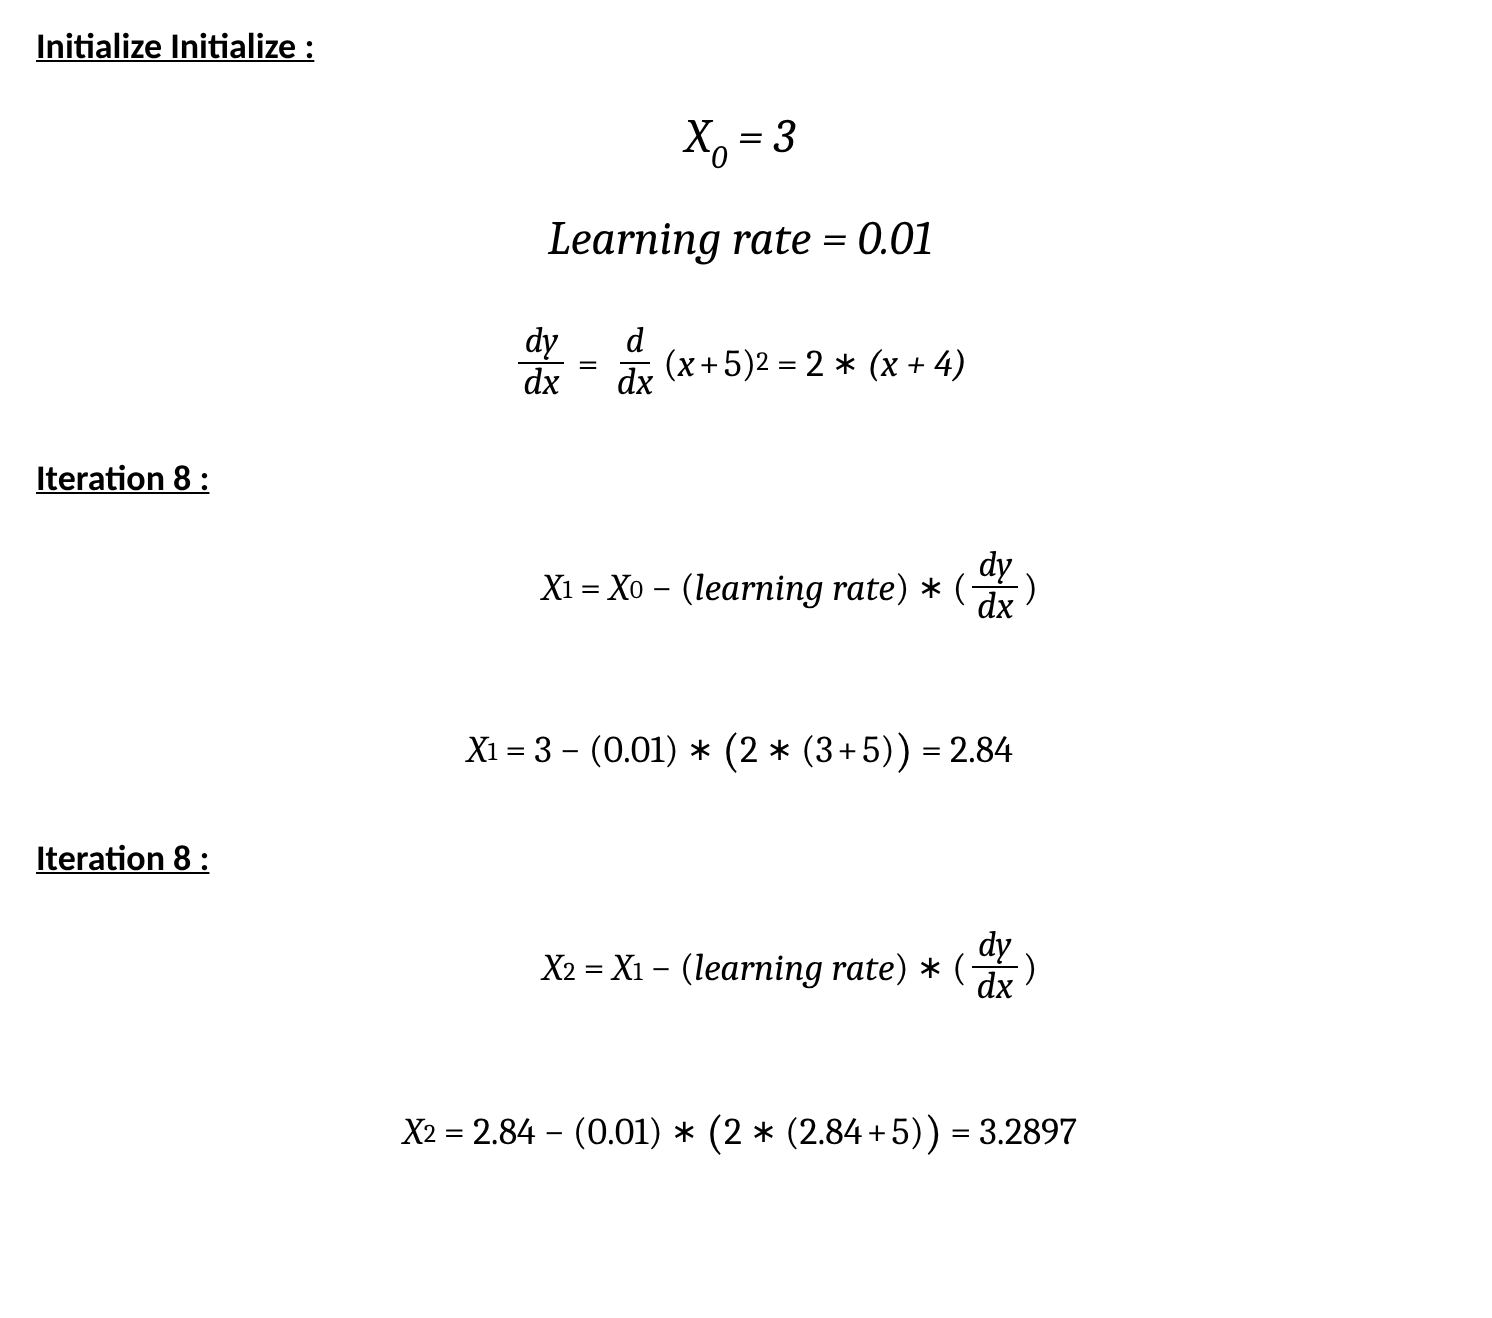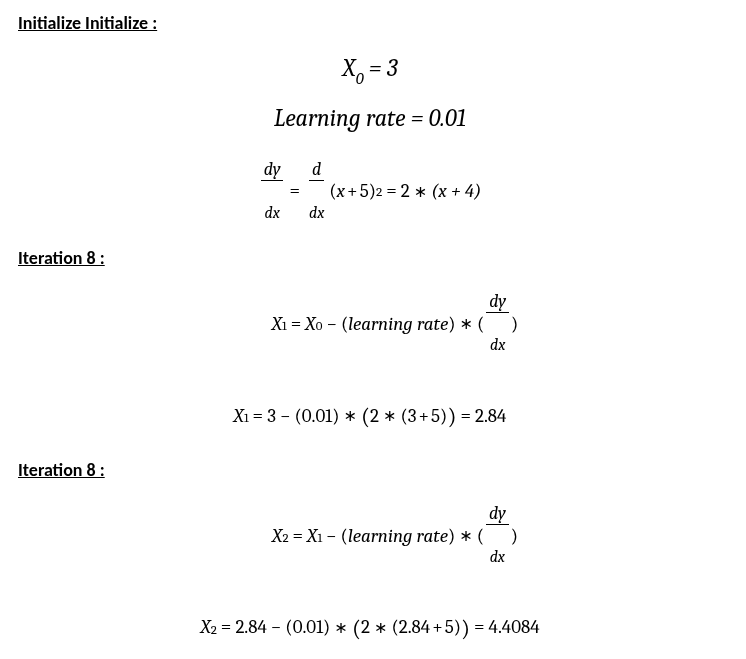--- a/index.html
+++ b/index.html
@@ -50,30 +50,29 @@
       flex-wrap: nowrap;
     }
     .frac {
       display: inline-flex;
       flex-direction: column;
       align-items: center;
       vertical-align: middle;
       font-style: italic;
       margin: 0 2px;
       line-height: 1.05;
-      gap: 24px;
     }
     .frac-num {
       border-bottom: 1.2px solid #000;
       padding: 0 3px;
       font-size: 18px;
     }
     .frac-den {
       padding: 0 3px;
-      font-size: 16px;
+      font-size: 19px;
     }
     .sub {
       font-size: 0.68em;
       vertical-align: sub;
       position: relative;
       top: 2px;
     }
     .sup {
       font-size: 0.7em;
       vertical-align: super;
@@ -237,15 +236,15 @@
     <span class="bigparen">(</span>
       <span class="num">2</span>
       <span class="op-star"> ∗ </span>
       <span class="lrparen num">(</span>
       <span class="num">2.84</span>
       <span class="op-tight"> + </span>
       <span class="num">5</span>
       <span class="lrparen num">)</span>
       <span class="bigparen">)</span>
     <span class="op"> = </span>
-    <span class="num">4.4084</span>
+    <span class="num">3.2897</span>
   </span>
 </div>
 
 </body></html>

